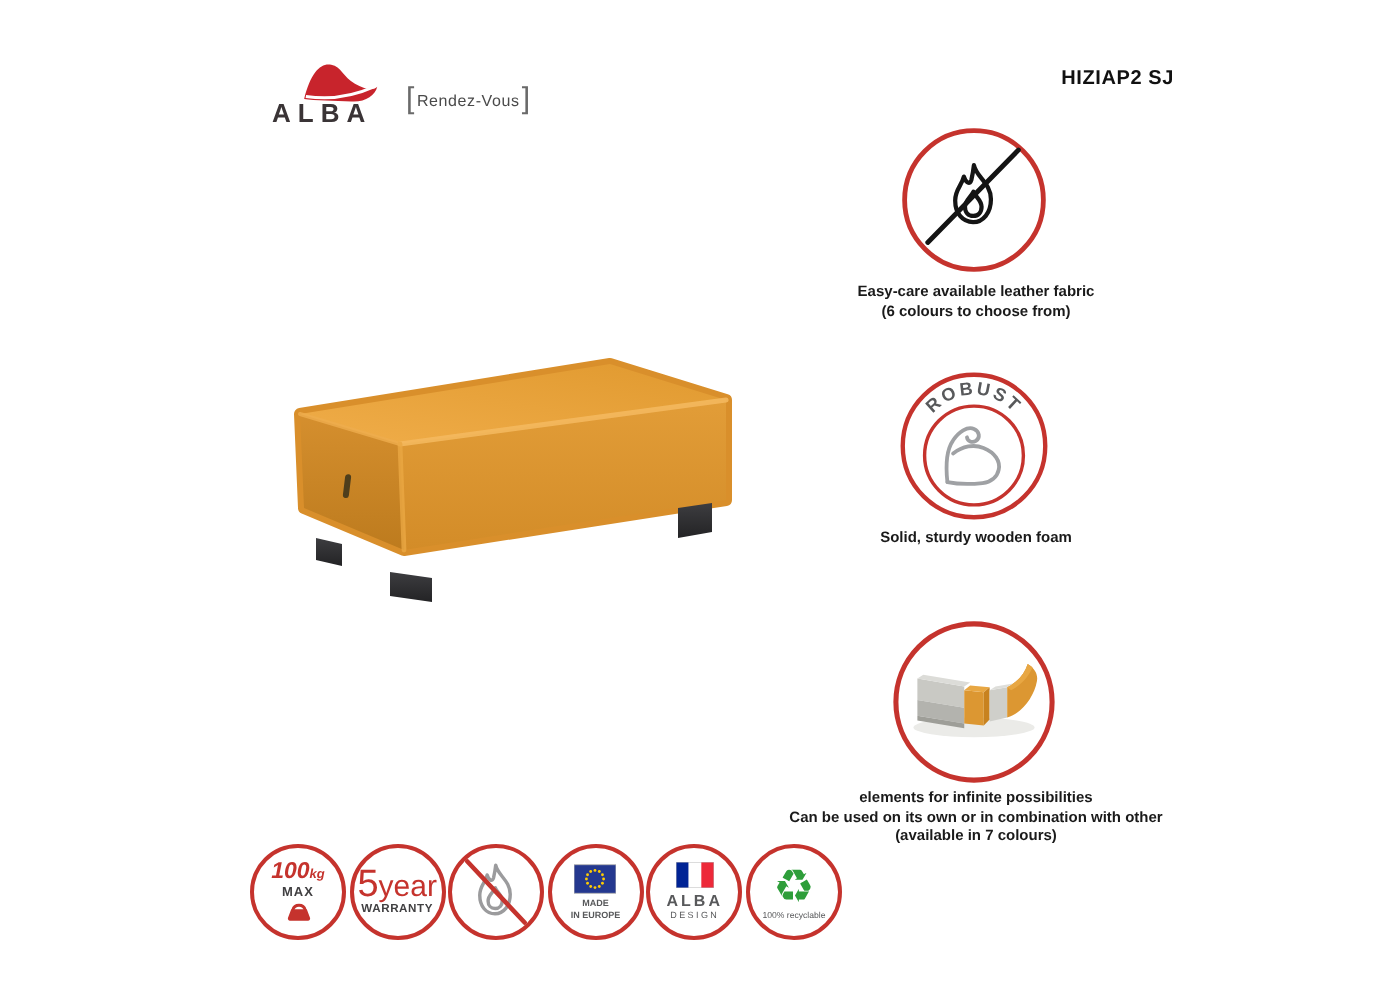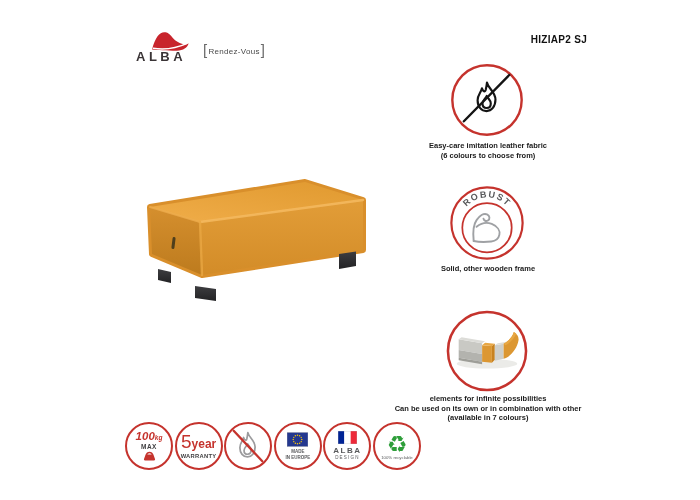--- a/index.html
+++ b/index.html
@@ -27,21 +27,21 @@
 
   
   .badges{position:absolute;left:125px;top:422px;display:flex;gap:1.6px;}
   .badge{position:relative;width:48px;height:48px;border:2px solid #c5332d;
          border-radius:50%;box-sizing:border-box;background:#fff;
          display:flex;flex-direction:column;align-items:center;justify-content:center;}
   .b-val{color:#c5332d;font-style:italic;font-weight:bold;font-size:11.5px;line-height:11px;}
   .b-val .b-unit{font-size:6.5px;}
   .b-max{color:#414042;font-weight:bold;font-size:6.5px;letter-spacing:.5px;line-height:7px;}
   .b-5{color:#c5332d;font-size:19px;line-height:17px;font-weight:400;}
-  .b-5 .b-unit{font-size:12px;font-weight:700;}
+  .b-5 .b-unit{font-size:15px;font-weight:400;}
   .b-warranty{color:#414042;font-weight:bold;font-size:5.8px;letter-spacing:.3px;line-height:7px;}
   .b-sub{color:#58595b;font-weight:bold;font-size:4.5px;line-height:5.5px;text-align:center;}
   .b-alba{color:#58595b;font-weight:bold;font-size:8px;letter-spacing:1.5px;line-height:9px;}
   .b-design{color:#58595b;font-size:4.5px;letter-spacing:1.2px;line-height:6px;}
   .recycle-glyph{font-family:"DejaVu Sans",sans-serif;color:#2e9e3a;
                  font-size:23px;line-height:22px;}
   .b-recyc{color:#58595b;font-size:4.3px;line-height:5px;}
   .badge-flame-svg{position:absolute;left:1px;top:1px;}
 
   
@@ -100,38 +100,38 @@
 
   <svg class="feat-icon" style="left:450px;top:63px;" width="74" height="74" viewBox="0 0 80 80">
     <circle cx="40" cy="40" r="37.5" fill="#ffffff" stroke="#c5332d" stroke-width="2.6"></circle>
     <g transform="translate(25,20) scale(1.15)" fill="none" stroke="#141414" stroke-width="2" stroke-linejoin="round">
       <path d="M13,1 C14,6.5 21,9.5 21,17 C21,23.5 17.3,27.8 12.6,27.8 C7.8,27.8 4.2,23.8 4.2,17.6 C4.2,12.4 7.3,10.6 8.3,6.4 C9.3,9.6 11.2,10.2 11.8,8 C12.2,6.3 12.7,3.8 13,1 Z"></path>
       <path d="M12.8,13.5 C14,16.3 16.6,17.4 16.6,20.6 C16.6,23.2 15,24.9 12.7,24.9 C10.4,24.9 8.8,23.2 8.8,20.7 C8.8,17.6 11.4,16.4 12.8,13.5 Z"></path>
     </g>
     <line x1="15" y1="63" x2="64" y2="13" stroke="#141414" stroke-width="2.6" stroke-linecap="round"></line>
   </svg>
   <div class="feat-text ft1">
-    <div>Easy-care imitation leather fabric</div>
+    <div>Easy-care available leather fabric</div>
     <div>(6 colours to choose from)</div>
   </div>
 
   <svg class="feat-icon" style="left:449px;top:185px;" width="76" height="76" viewBox="0 0 80 80">
     <circle cx="40" cy="40" r="37.5" fill="#ffffff" stroke="#c5332d" stroke-width="2.3"></circle>
     <path id="arcR" d="M13.7,50.6 A28,28 0 1 1 66.3,50.6" fill="none"></path>
     <text font-size="9.5" font-weight="bold" fill="#58595b" letter-spacing="1.5" font-family="Liberation Sans, sans-serif">
       <textPath href="#arcR" startOffset="50%" text-anchor="middle">ROBUST</textPath>
     </text>
     <circle cx="40" cy="45" r="26" fill="none" stroke="#c5332d" stroke-width="1.8"></circle>
     <g fill="none" stroke="#9fa1a4" stroke-width="2" stroke-linecap="round" stroke-linejoin="round">
       <path d="M26,59 C25,50 25.5,42 29,37 C32,32.5 36.5,29.5 40,31 C43,32.3 43.4,35.8 41,37.3 C39,38.5 36.6,37.6 36.3,35.4"></path>
       <path d="M29,44 C34,40 40,39 45,41 C51,43.4 54,48 53,52.5 C52.2,56.3 49,59 44.5,59.5 C38,60.2 31,60 26,59"></path>
     </g>
   </svg>
   <div class="feat-text ft2">
-    <div>Solid, other wooden frame</div>
+    <div>Solid, sturdy wooden foam</div>
   </div>
 
   <svg class="feat-icon" style="left:446px;top:310px;" width="82" height="82" viewBox="0 0 84 84">
     <defs>
         <clipPath id="c3">
           <circle cx="42" cy="42" r="39"></circle>
         </clipPath>
       </defs>
     <circle cx="42" cy="42" r="40" fill="#ffffff" stroke="#c5332d" stroke-width="2.6"></circle>
     <g clip-path="url(#c3)">

